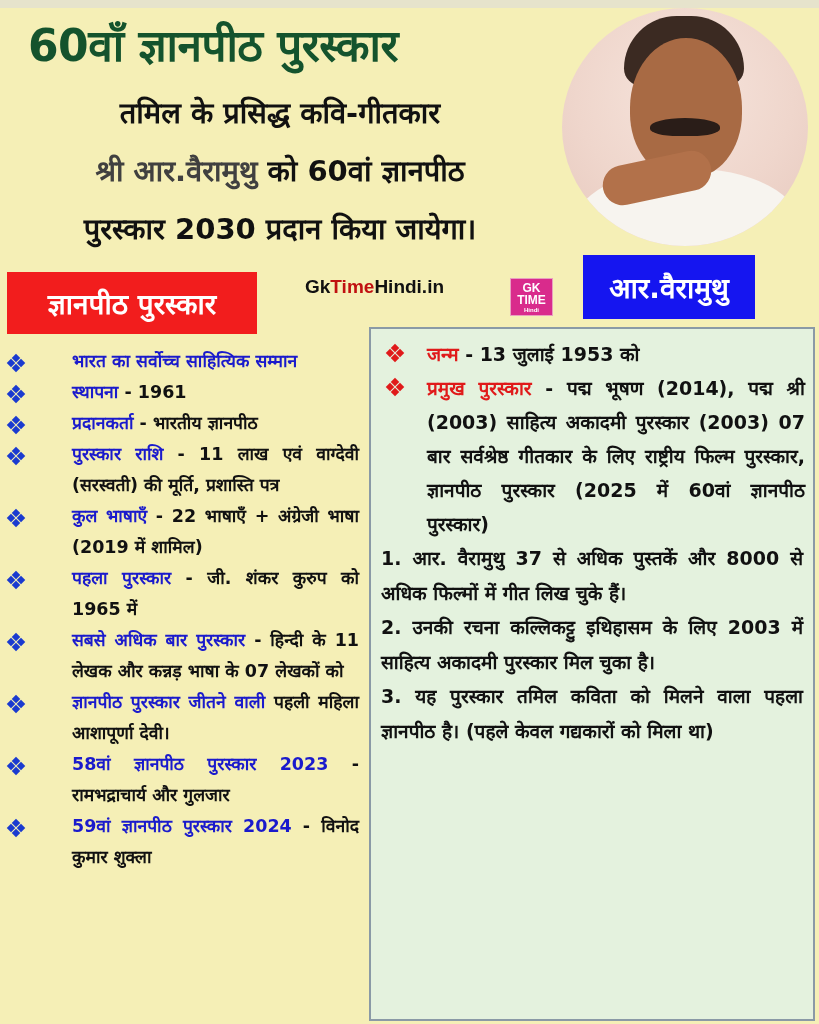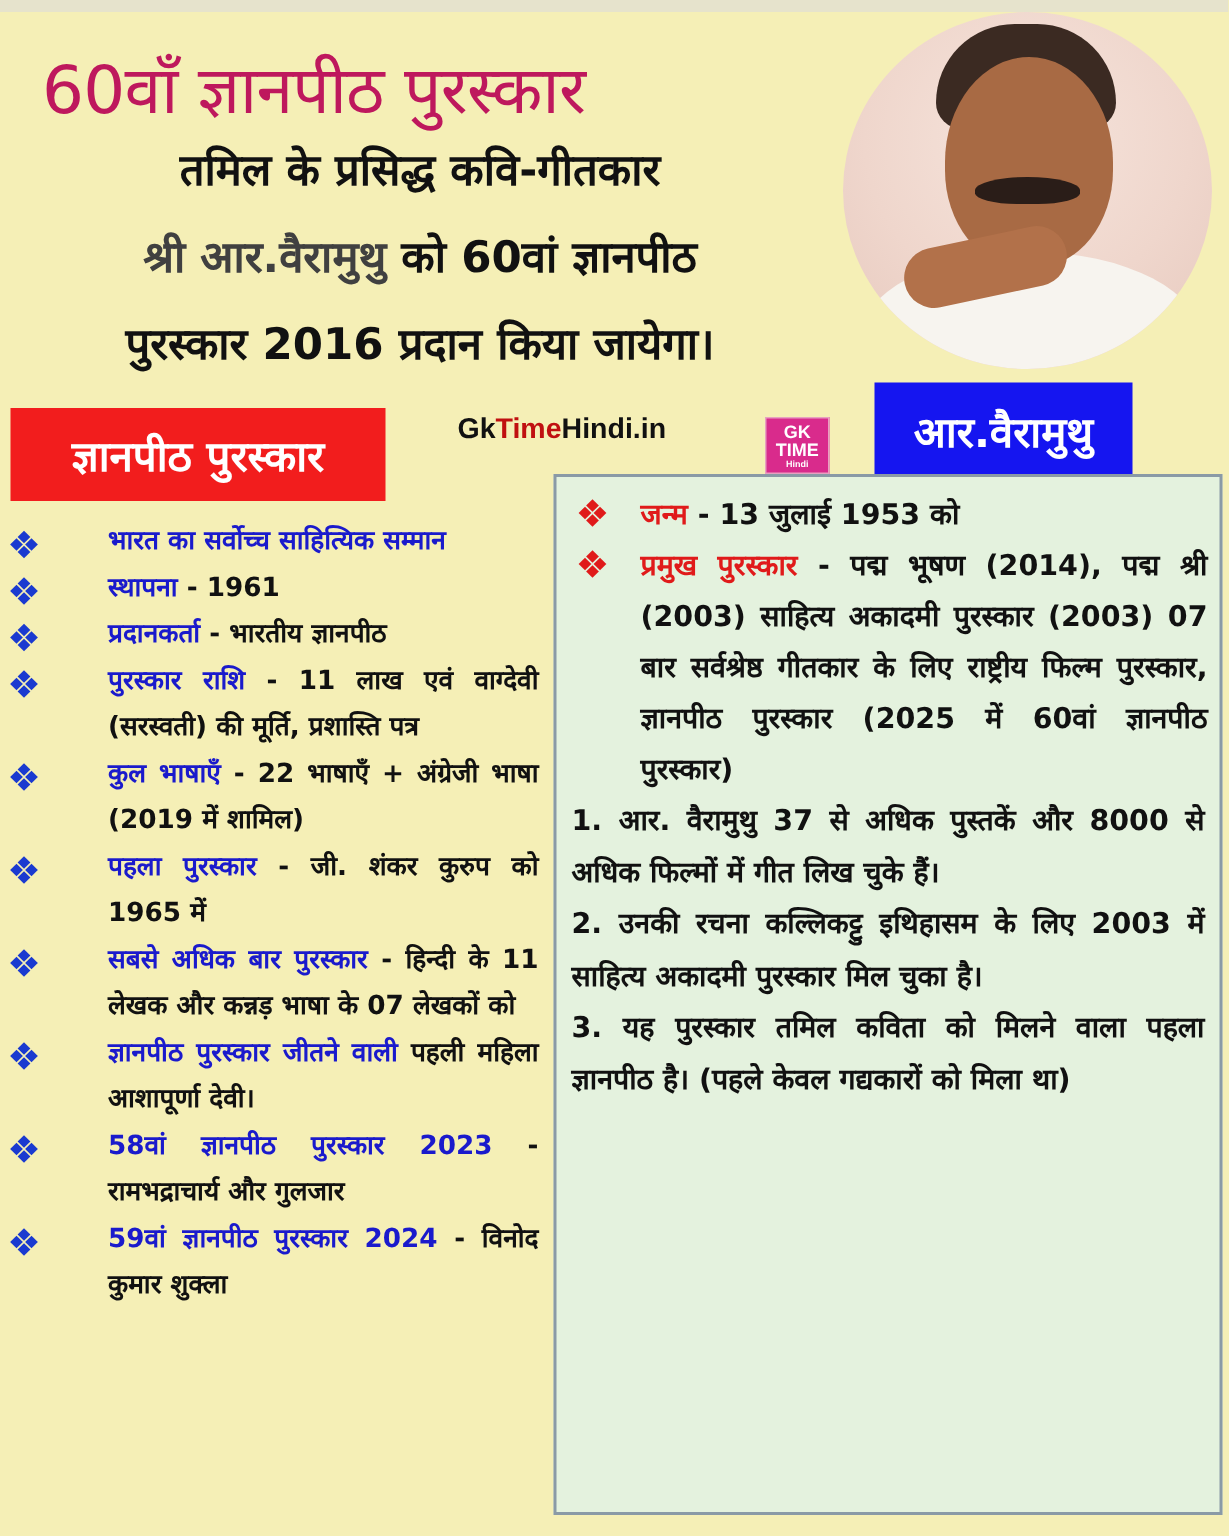--- a/index.html
+++ b/index.html
@@ -6,22 +6,22 @@
   html, body { width: 819px; height: 1024px; overflow: hidden; }
   body {
     background: #f5efb6;
     font-family: "DejaVu Sans", "Liberation Sans", sans-serif;
     color: #111;
     position: relative;
   }
   .top-strip { position: absolute; left: 0; top: 0; width: 819px; height: 8px; background: #e6e3cc; }
 
   .main-title {
-    position: absolute; left: 28px; top: 28px; width: 540px;
-    font-size: 44px; font-weight: normal; color: #be185d; letter-spacing: -0.5px;
+    position: absolute; left: 28px; top: 14px; width: 540px;
+    font-size: 44px; font-weight: bold; color: #14532d; letter-spacing: -0.5px;
     white-space: nowrap;
   }
   .subline {
     position: absolute; left: 0; width: 560px; text-align: center;
     font-size: 29px; font-weight: bold; color: #111; white-space: nowrap;
   }
   .subline.l1 { top: 92px; }
   .subline.l2 { top: 150px; }
   .subline.l3 { top: 208px; }
   .blue { color: #404040; }
@@ -72,38 +72,38 @@
   .diamond4 { width: 16px; height: 16px; position: relative; display: inline-block; }
   .diamond4 i { position: absolute; width: 6px; height: 6px; transform: rotate(45deg); }
   .diamond4 i:nth-child(1) { left: 5px; top: 0; }
   .diamond4 i:nth-child(2) { left: 0; top: 5px; }
   .diamond4 i:nth-child(3) { left: 10px; top: 5px; }
   .diamond4 i:nth-child(4) { left: 5px; top: 10px; }
   .diamond4.blue-d i { background: #1a3ad0; }
   .diamond4.red-d i { background: #e01a1a; }
 
   .right-box {
-    position: absolute; left: 369px; top: 316px; width: 446px; height: 694px;
+    position: absolute; left: 369px; top: 327px; width: 446px; height: 694px;
     background: #e4f2de; border: 2px solid #8a9aa6;
     padding: 8px 8px 0 10px;
   }
   .r-item { position: relative; padding-left: 46px; font-size: 19px; font-weight: bold; line-height: 34px; text-align: justify; }
   .r-item .bullet { position: absolute; left: 6px; top: 8px; }
   .r-item .k { color: #e01a1a; }
   .r-para { font-size: 19px; font-weight: bold; line-height: 34.5px; text-align: justify; padding-right: 2px; }
 </style>
 </head>
 <body>
 
 <div class="top-strip"></div>
 
 <h1 class="main-title">60वाँ ज्ञानपीठ पुरस्कार</h1>
 <div class="subline l1">तमिल के प्रसिद्ध कवि-गीतकार</div>
 <div class="subline l2"><span class="blue">श्री आर.वैरामुथु</span><span> को 60वां ज्ञानपीठ</span></div>
-<div class="subline l3">पुरस्कार 2016 प्रदान किया जायेगा।</div>
+<div class="subline l3">पुरस्कार 2030 प्रदान किया जायेगा।</div>
 
 <div class="portrait">
   <div class="shirt"></div>
   <div class="hair"></div>
   <div class="face"></div>
   <div class="mustache"></div>
   <div class="hand"></div>
 </div>
 
 <div class="red-banner">ज्ञानपीठ पुरस्कार</div>

